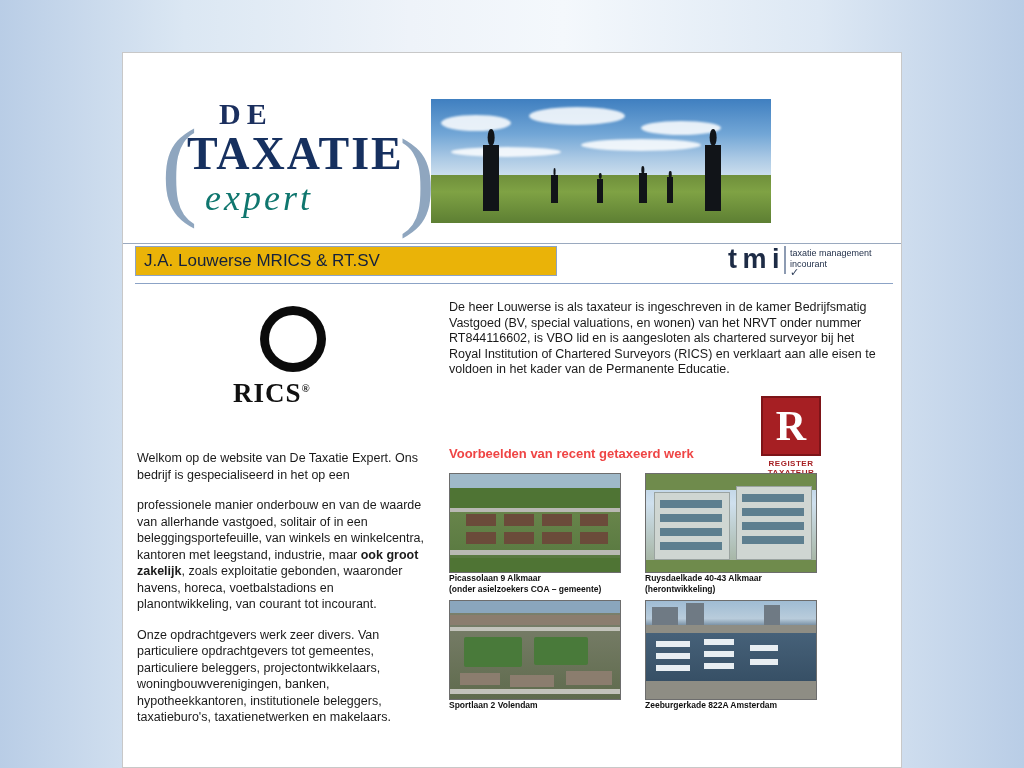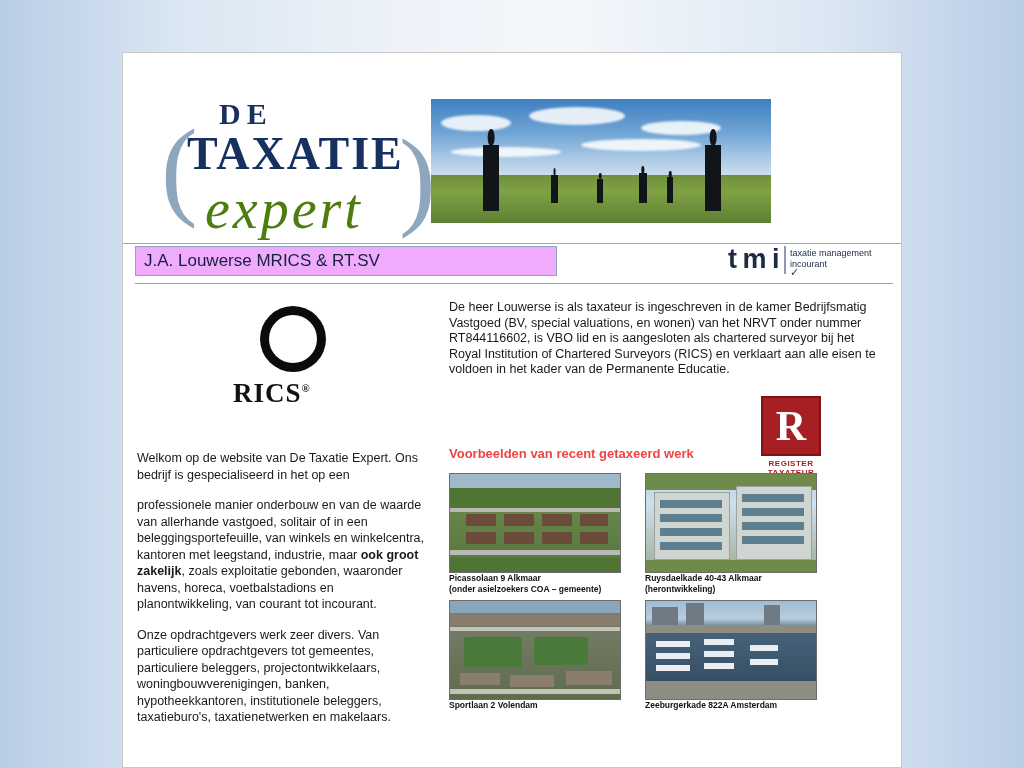--- a/index.html
+++ b/index.html
@@ -56,23 +56,23 @@
     letter-spacing: 2px;
     color: #16305f;
     font-weight: bold;
   }
   .logo .expert {
     position: absolute;
     left: 44px;
     top: 86px;
     font-family: "Liberation Serif", serif;
     font-style: italic;
-    font-size: 56px;
+    font-size: 36px;
     letter-spacing: 3px;
-    color: #4d7c0f;
+    color: #0f766e;
   }
   .logo .bracket-left,
   .logo .bracket-right {
     position: absolute;
     font-family: "Liberation Serif", serif;
     color: #8fa6bf;
     font-size: 110px;
     line-height: 110px;
   }
   .logo .bracket-left { left: 0px; top: 22px; }
@@ -125,21 +125,21 @@
     position: relative;
     height: 40px;
     border-top: 1px solid #9aa9bf;
   }
   .titlebar {
     position: absolute;
     left: 12px;
     top: 2px;
     width: 420px;
     height: 28px;
-    background: #f0abfc;
+    background: #eab308;
     border: 1px solid #8ca3c6;
   }
   .titlebar span {
     display: block;
     padding: 4px 0 0 8px;
     font-size: 17px;
     color: #14213d;
     font-family: "Liberation Sans", sans-serif;
   }
   .tmi {

